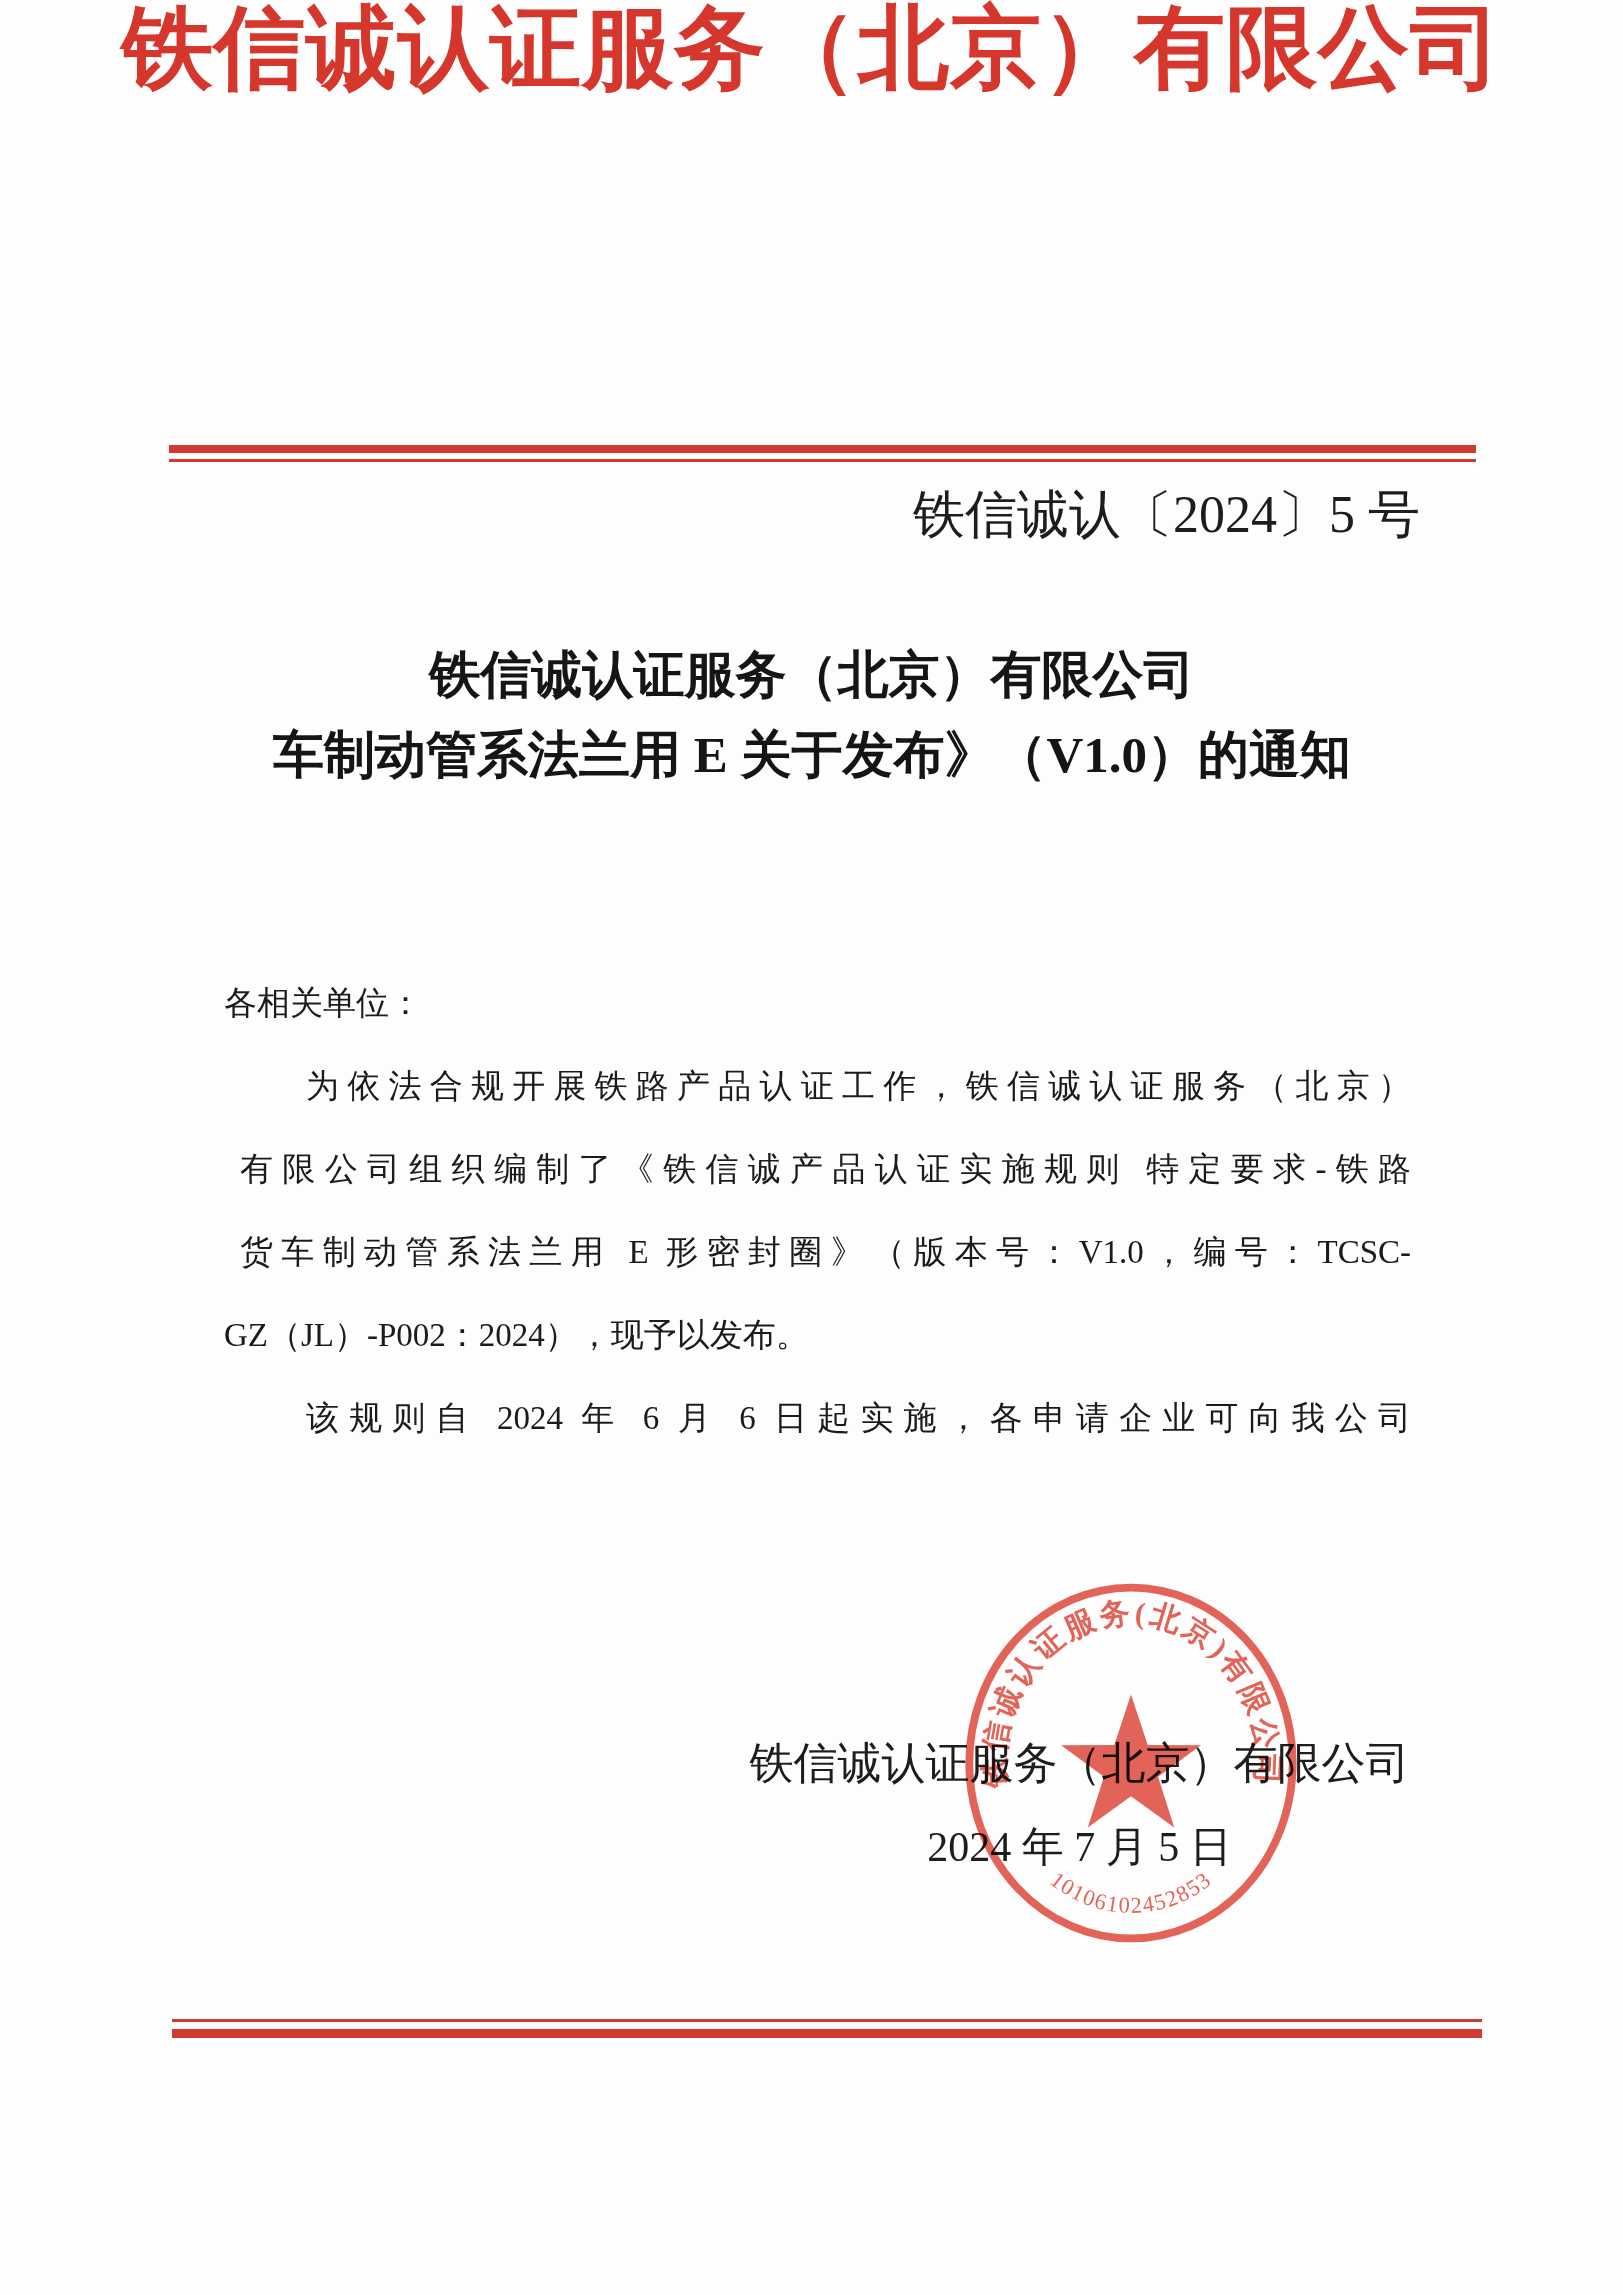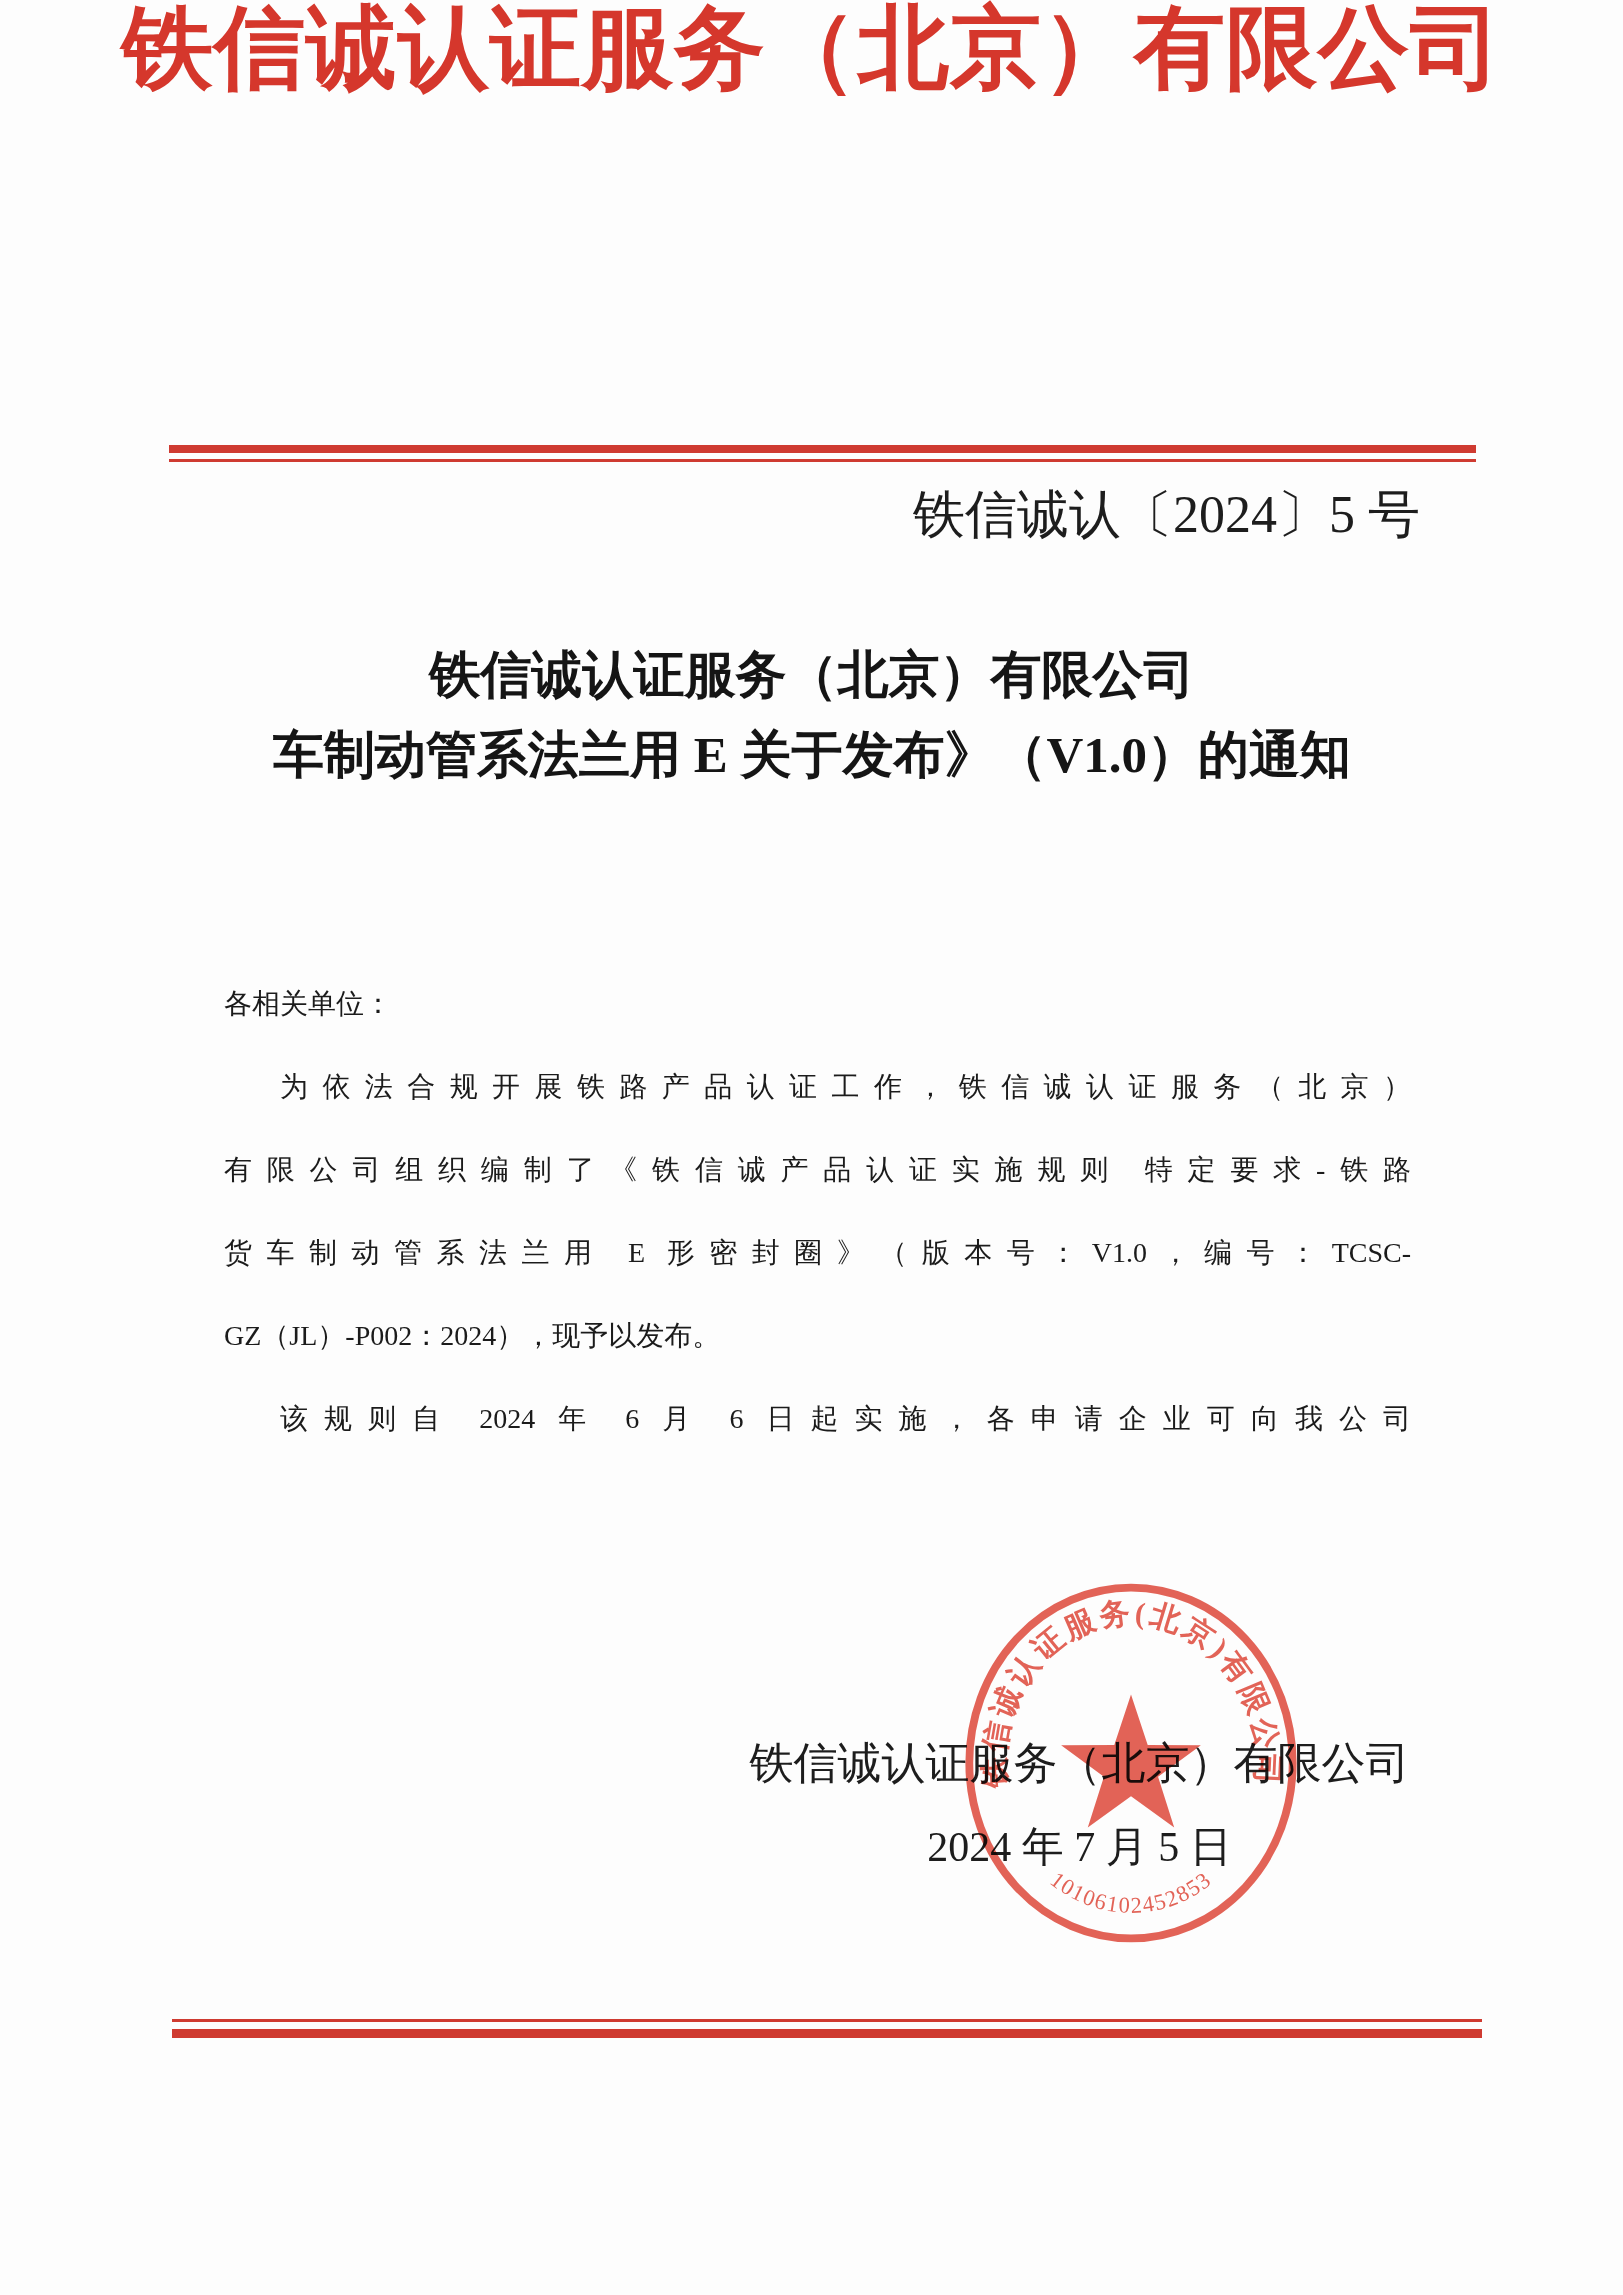--- a/index.html
+++ b/index.html
@@ -42,28 +42,29 @@
     text-align: center;
     font-size: 51px; line-height: 80px;
     font-weight: 700;
     color: #151515;
   }
   .notice-title div { white-space: nowrap; }
 
   
   .body-text {
     left: 224px; top: 962px; width: 1187px;
-    font-size: 28px; line-height: 83px;
+    font-size: 33px; line-height: 83px;
     color: #1b1b1b;
   }
   .body-text .line { white-space: nowrap; }
   .body-text .just {
     white-space: normal;
     text-align: justify;
     text-align-last: justify;
+    margin-left: 16px;
   }
   .body-text .indent { text-indent: 2em; }
 
   
   .sig-company {
     left: 535px; top: 1737px; width: 1089px;
     text-align: center;
     font-size: 44px; line-height: 54px;
     white-space: nowrap;
     color: #1d1d1d;

